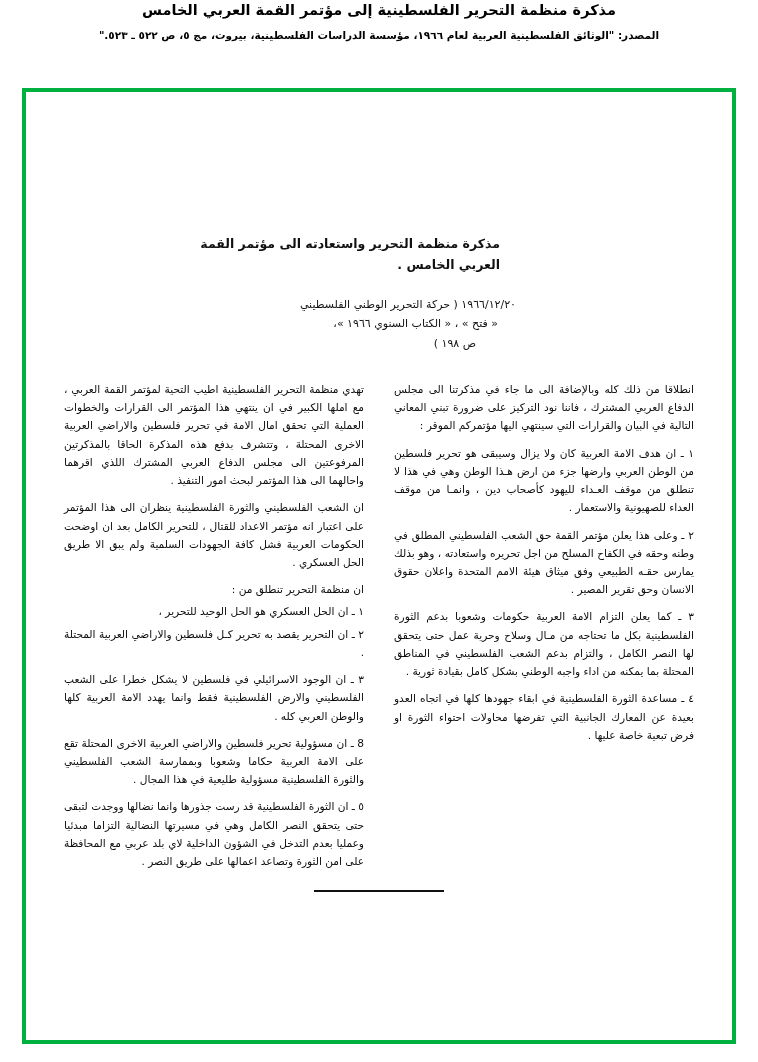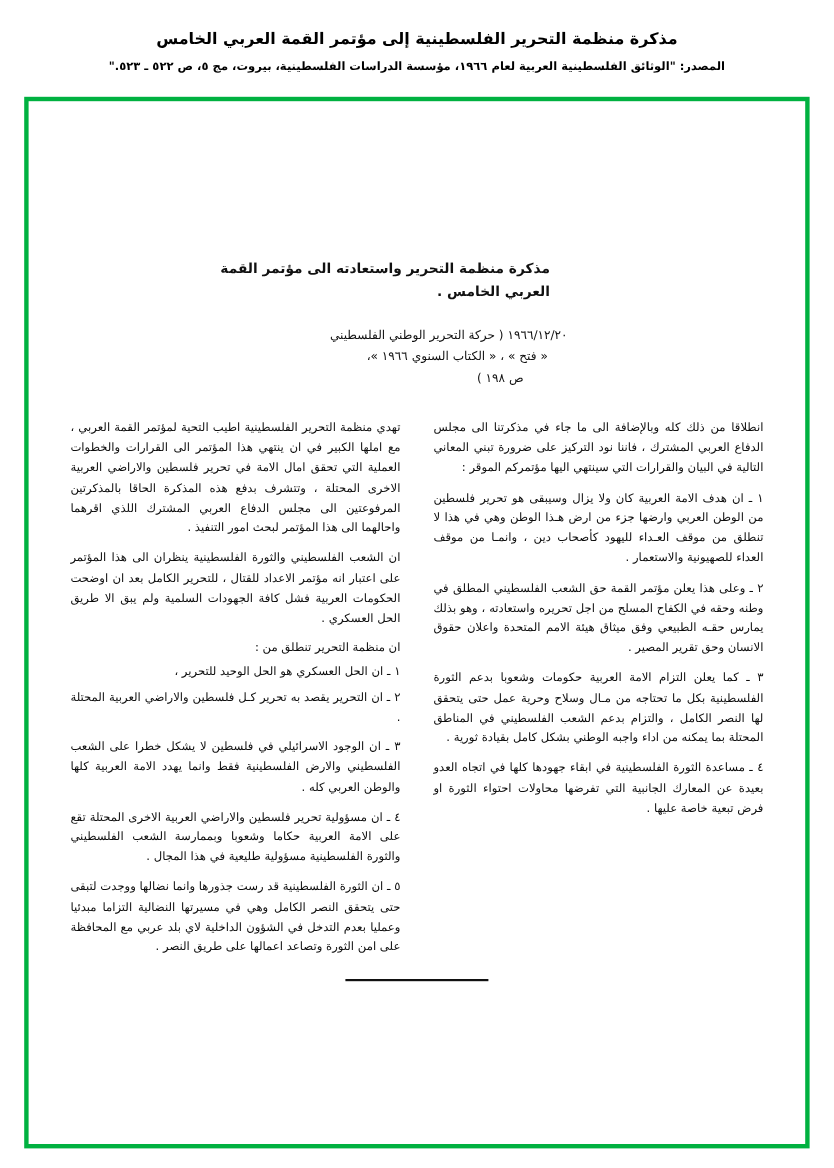--- a/index.html
+++ b/index.html
@@ -10,21 +10,21 @@
   body {
     width: 758px;
     height: 1062px;
     font-family: "DejaVu Sans", "Liberation Sans", sans-serif;
     color: #000000;
     position: relative;
     overflow: hidden;
   }
   .page-header {
     width: 758px;
-    padding-top: 26px;
+    padding-top: 0;
     text-align: center;
   }
   .doc-title {
     font-size: 14.5px;
     font-weight: bold;
     letter-spacing: 0;
     line-height: 1.4;
     color: #000;
     direction: rtl;
   }
@@ -148,21 +148,21 @@
         <p>٣ ـ كما يعلن التزام الامة العربية حكومات وشعوبا بدعم الثورة الفلسطينية بكل ما تحتاجه من مـال وسلاح وحرية عمل حتى يتحقق لها النصر الكامل ، والتزام بدعم الشعب الفلسطيني في المناطق المحتلة بما يمكنه من اداء واجبه الوطني بشكل كامل بقيادة ثورية .</p>
         <p>٤ ـ مساعدة الثورة الفلسطينية في ابقاء جهودها كلها في اتجاه العدو بعيدة عن المعارك الجانبية التي تفرضها محاولات احتواء الثورة او فرض تبعية خاصة عليها .</p>
       </div>
       <div class="col">
         <p>تهدي منظمة التحرير الفلسطينية اطيب التحية لمؤتمر القمة العربي ، مع املها الكبير في ان ينتهي هذا المؤتمر الى القرارات والخطوات العملية التي تحقق امال الامة في تحرير فلسطين والاراضي العربية الاخرى المحتلة ، وتتشرف بدفع هذه المذكرة الحاقا بالمذكرتين المرفوعتين الى مجلس الدفاع العربي المشترك اللذي اقرهما واحالهما الى هذا المؤتمر لبحث امور التنفيذ .</p>
         <p>ان الشعب الفلسطيني والثورة الفلسطينية ينظران الى هذا المؤتمر على اعتبار انه مؤتمر الاعداد للقتال ، للتحرير الكامل بعد ان اوضحت الحكومات العربية فشل كافة الجهودات السلمية ولم يبق الا طريق الحل العسكري .</p>
         <p class="tight">ان منظمة التحرير تنطلق من :</p>
         <p class="tight">١ ـ ان الحل العسكري هو الحل الوحيد للتحرير ،</p>
         <p>٢ ـ ان التحرير يقصد به تحرير كـل فلسطين والاراضي العربية المحتلة .</p>
         <p>٣ ـ ان الوجود الاسرائيلي في فلسطين لا يشكل خطرا على الشعب الفلسطيني والارض الفلسطينية فقط وانما يهدد الامة العربية كلها والوطن العربي كله .</p>
-        <p>٤ ـ ان مسؤولية تحرير فلسطين والاراضي العربية الاخرى المحتلة تقع على الامة العربية حكاما وشعوبا وبممارسة الشعب الفلسطيني والثورة الفلسطينية مسؤولية طليعية في هذا المجال .</p>
+        <p>8 ـ ان مسؤولية تحرير فلسطين والاراضي العربية الاخرى المحتلة تقع على الامة العربية حكاما وشعوبا وبممارسة الشعب الفلسطيني والثورة الفلسطينية مسؤولية طليعية في هذا المجال .</p>
         <p>٥ ـ ان الثورة الفلسطينية قد رست جذورها وانما نضالها ووجدت لتبقى حتى يتحقق النصر الكامل وهي في مسيرتها النضالية التزاما مبدئيا وعمليا بعدم التدخل في الشؤون الداخلية لاي بلد عربي مع المحافظة على امن الثورة وتصاعد اعمالها على طريق النصر .</p>
       </div>
     </div>
 
     <div class="rule">
         <span></span>
       </div>
   </div>
 </div>
 

